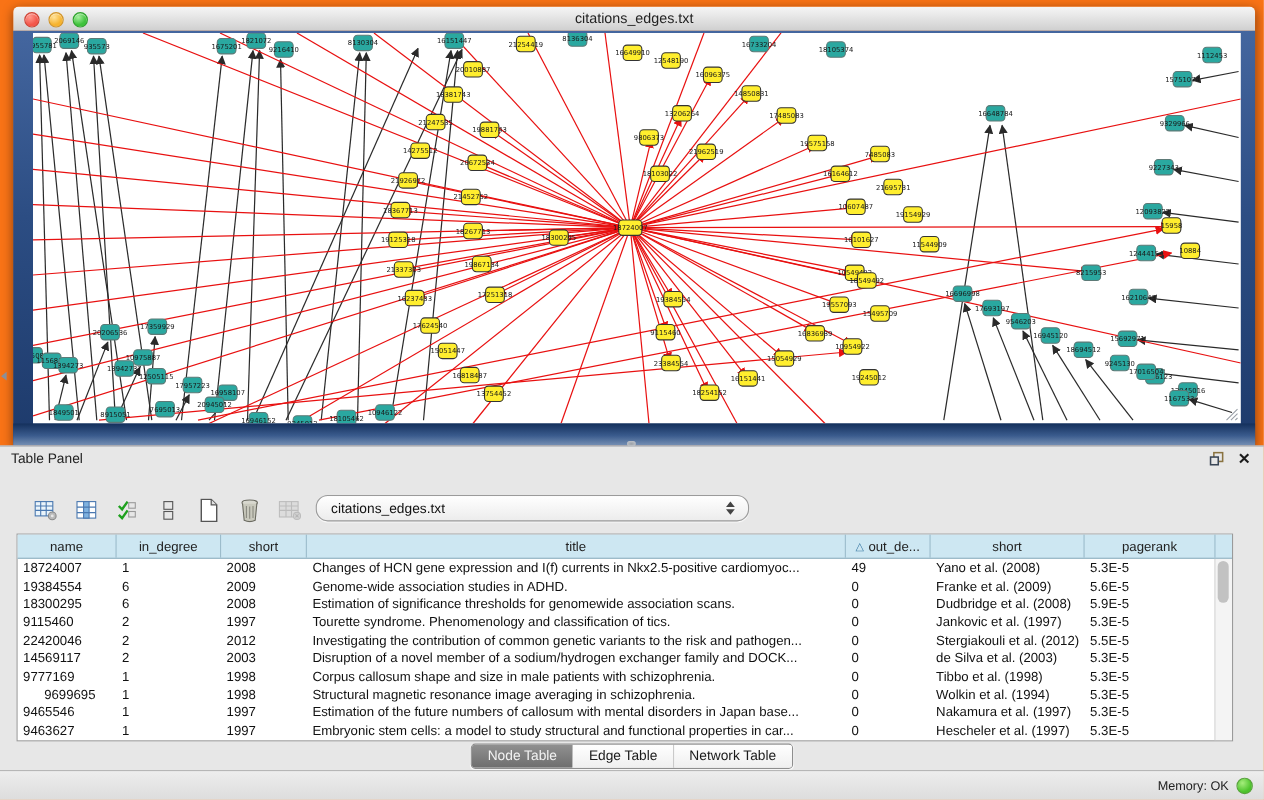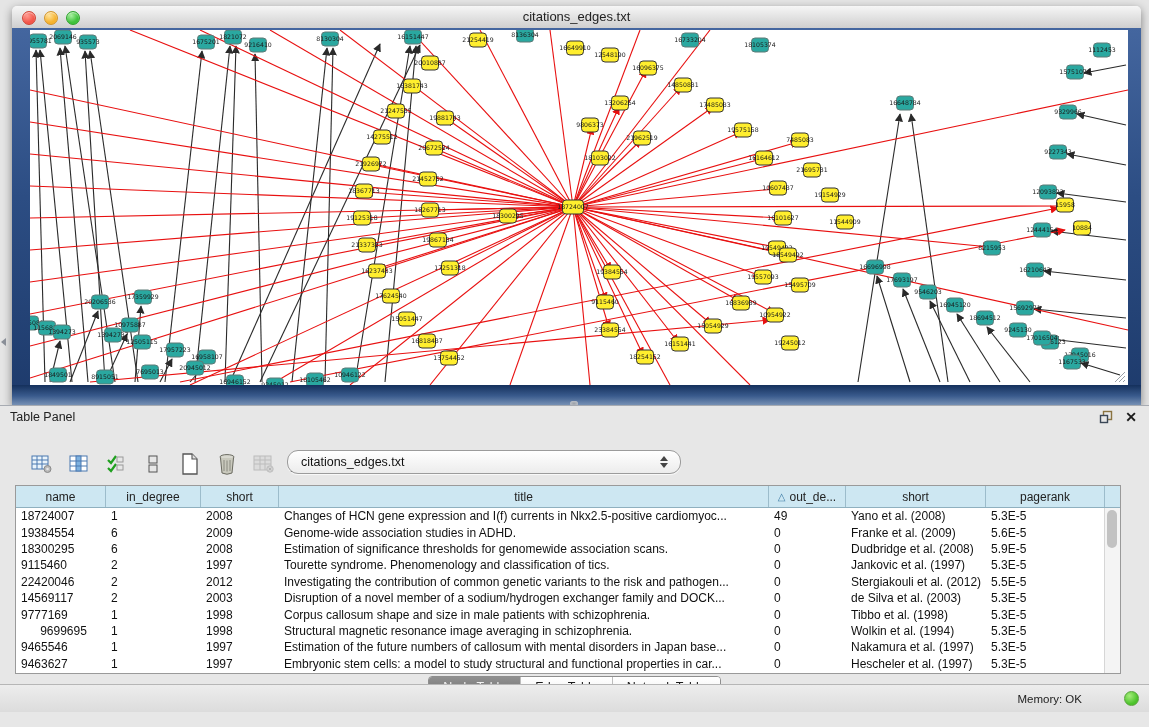--- a/index.html
+++ b/index.html
@@ -1,17 +1,17 @@
 <!DOCTYPE html>
 <html><head>
 <meta charset="utf-8">
 <style>
   html,body{margin:0;padding:0;}
   .screen{position:relative;width:1149px;height:727px;overflow:hidden;
-          background:#e5e5e5;font-family:"Liberation Sans",sans-serif;-webkit-font-smoothing:antialiased;}
+          background:#f97316;font-family:"Liberation Sans",sans-serif;-webkit-font-smoothing:antialiased;}
 
   
   .net-window{position:absolute;left:12px;top:6px;width:1129px;height:399px;
               border-radius:5px 5px 0 0;box-shadow:0 3px 10px rgba(0,0,0,.45);}
   .titlebar{position:relative;height:22px;background:linear-gradient(#f6f6f6,#cfcfcf);
             border-bottom:1px solid #979797;border-radius:5px 5px 0 0;}
   .lights{position:absolute;left:10px;top:5px;display:flex;gap:8px;}
   .light{width:12px;height:12px;border-radius:50%;box-shadow:inset 0 1px 1px rgba(255,255,255,.6);}
   .light.red{background:radial-gradient(circle at 35% 30%,#ff9a90,#f3574b 60%);border:1px solid #cf4436;}
   .light.yellow{background:radial-gradient(circle at 35% 30%,#ffe29a,#f6b32e 60%);border:1px solid #d2952a;}
@@ -66,22 +66,22 @@
   .vthumb{position:absolute;left:2px;top:2px;width:10px;height:38px;border-radius:5px;background:#c2c2c2;}
 
   .tabsbar{position:absolute;left:0;right:0;top:270px;display:flex;justify-content:center;}
   .segmented{display:inline-flex;height:21px;border:1px solid #8e8e8e;border-radius:4px;overflow:hidden;
              background:#fff;box-shadow:0 1px 1px rgba(255,255,255,.7);}
   .seg{padding:0 14px;line-height:21px;font-size:12.5px;color:#1a1a1a;
        background:linear-gradient(#ffffff,#efefef);border-right:1px solid #bdbdbd;cursor:default;}
   .seg:last-child{border-right:none;}
   .seg.active{background:linear-gradient(#909090,#6e6e6e);color:#f3f3f3;}
 
-  .statusbar{position:absolute;left:0;right:0;bottom:16px;height:27px;background:linear-gradient(#ededed,#dcdcdc);
-             border-top:1px solid #b6b6b6;display:flex;align-items:center;justify-content:flex-end;gap:35px;}
+  .statusbar{position:absolute;left:0;right:0;bottom:0;height:27px;background:linear-gradient(#ededed,#dcdcdc);
+             border-top:1px solid #b6b6b6;display:flex;align-items:center;justify-content:flex-end;}
   .mem-label{font-size:11.5px;color:#222;margin-right:7px;}
   .mem-dot{width:13px;height:13px;border-radius:50%;margin-right:10px;
            background:radial-gradient(circle at 35% 30%,#a5ed7c,#4cc32b 65%);border:1px solid #58a33c;}
 </style>
 </head>
 <body>
 
 <div class="screen">
 
   <div class="net-window">

